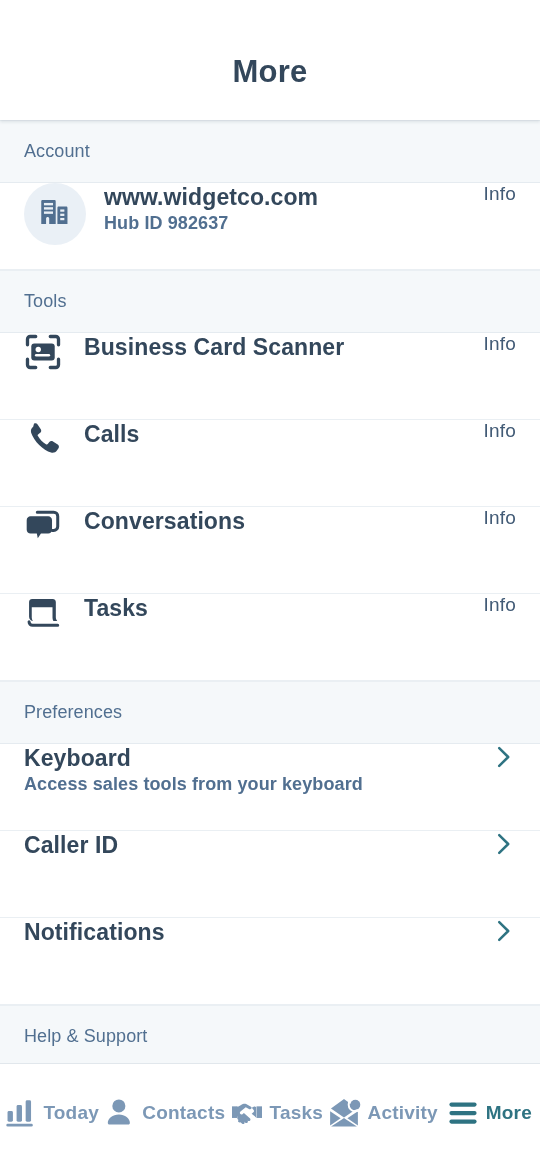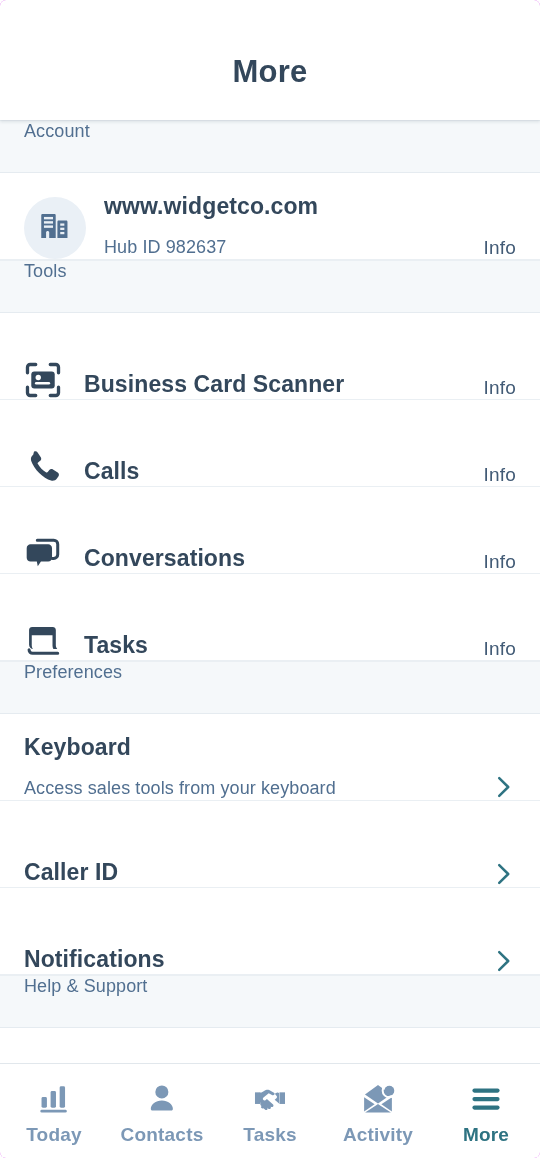--- a/index.html
+++ b/index.html
@@ -8,21 +8,20 @@
     background:#ffffff;
     font-family:"Liberation Sans", sans-serif;
     -webkit-font-smoothing:antialiased;
   }
   .screen {
     width:540px; height:1158px;
     position:relative;
     display:flex; flex-direction:column;
     background:#d946ef;
     overflow:hidden;
-    border-radius:6px;
   }
 
   
   .header {
     height:120px;
     flex:0 0 120px;
     background:#ffffff;
     display:flex; align-items:center; justify-content:center;
     position:relative;
     z-index:5;
@@ -38,36 +37,36 @@
 
   
   .content {
     flex:1 1 auto;
     overflow:hidden;
     background:#ffffff;
   }
 
   .section-header {
     background:#f5f8fa;
-    height:53px;
-    display:flex; 
-    padding:0 24px;
+    height:63px;
+    display:flex; align-items:center;
+    padding:9px 24px;
     border-bottom:1px solid #e5ebf0;
     border-top:1px solid #eaeff3;
   }
   .section-header-label {
     font-size:18px;
     color:#516f90;
     letter-spacing:0.1px;
   }
 
   .row {
     background:#ffffff;
     min-height:87px;
-    display:flex; align-items:flex-end;
+    display:flex; align-items:flex-start;
     padding:0 24px;
     border-bottom:1px solid #eaeff3;
   }
   .row-icon {
     width:44px;
     flex:0 0 44px;
     display:flex; align-items:center; justify-content:flex-start;
     margin-right:16px;
   }
   .row-icon svg { display:block; }
@@ -86,22 +85,23 @@
     font-size:23px;
     font-weight:bold;
     color:#33475b;
     line-height:1.25;
     letter-spacing:0.1px;
   }
   .row-sub {
     font-size:18px;
     color:#516f90;
     line-height:1.3;
-    margin-top:15px;
+    margin-top:0;
     letter-spacing:0.1px;
+    font-weight:bold;
   }
 
   .row-action {
     flex:0 0 auto;
     display:flex; align-items:center;
   }
   .info-link {
     font-size:19px;
     color:#425b76;
     letter-spacing:0.2px;
@@ -112,21 +112,21 @@
   .tabbar {
     flex:0 0 95px;
     height:95px;
     background:#ffffff;
     border-top:1px solid #e1e7ec;
     display:flex;
     align-items:stretch;
   }
   .tab {
     flex:1 1 20%;
-    display:flex; flex-direction:column;
+    display:flex; flex-direction:row;
     align-items:center; justify-content:center;
     gap:6px;
     padding-top:4px;
   }
   .tab-icon { height:38px; display:flex; align-items:center; justify-content:center; }
   .tab-label {
     font-size:19px;
     font-weight:bold;
     color:#7c98b6;
     letter-spacing:0.2px;

